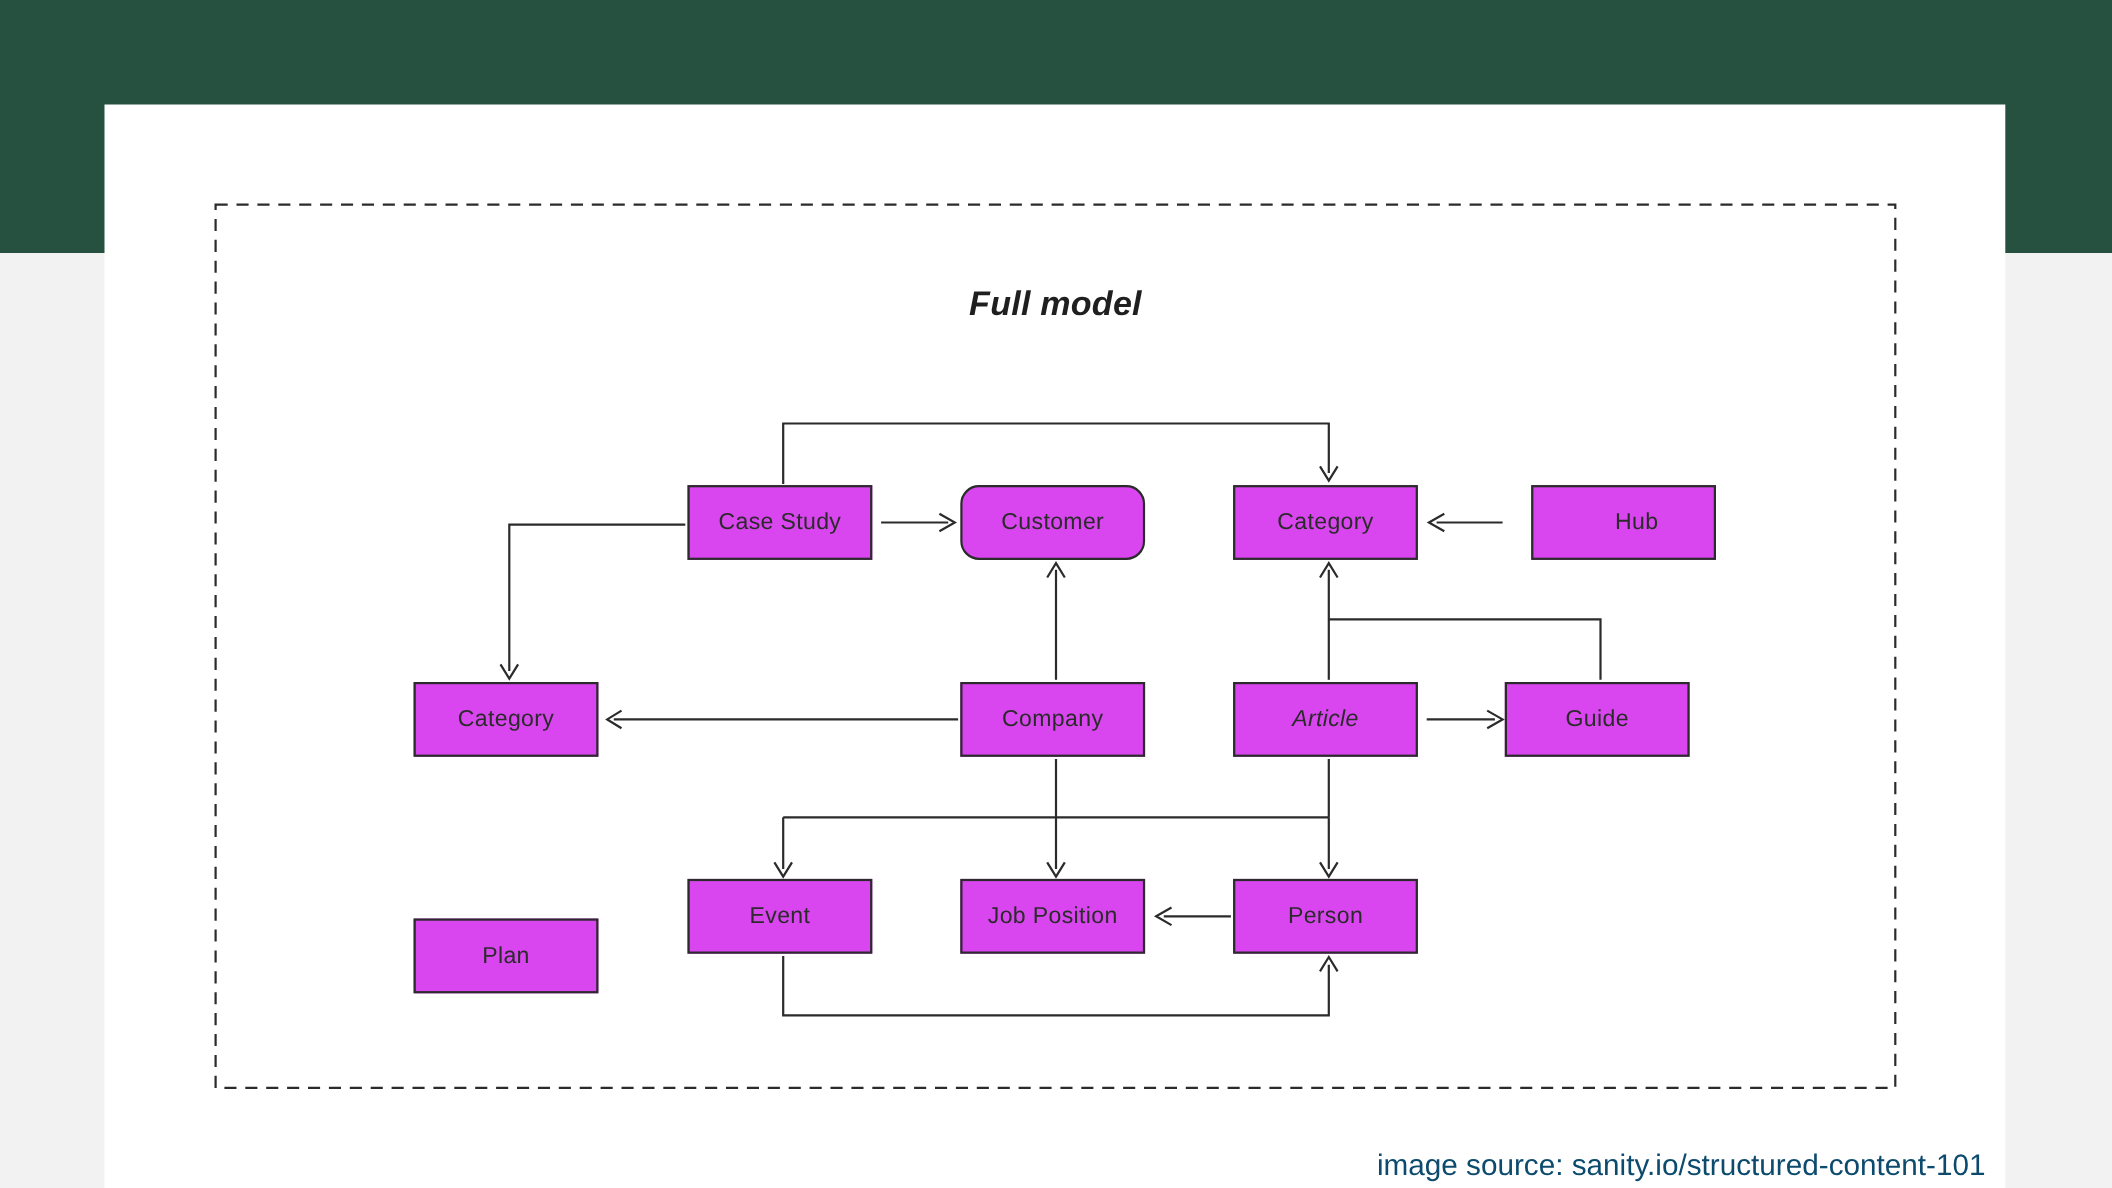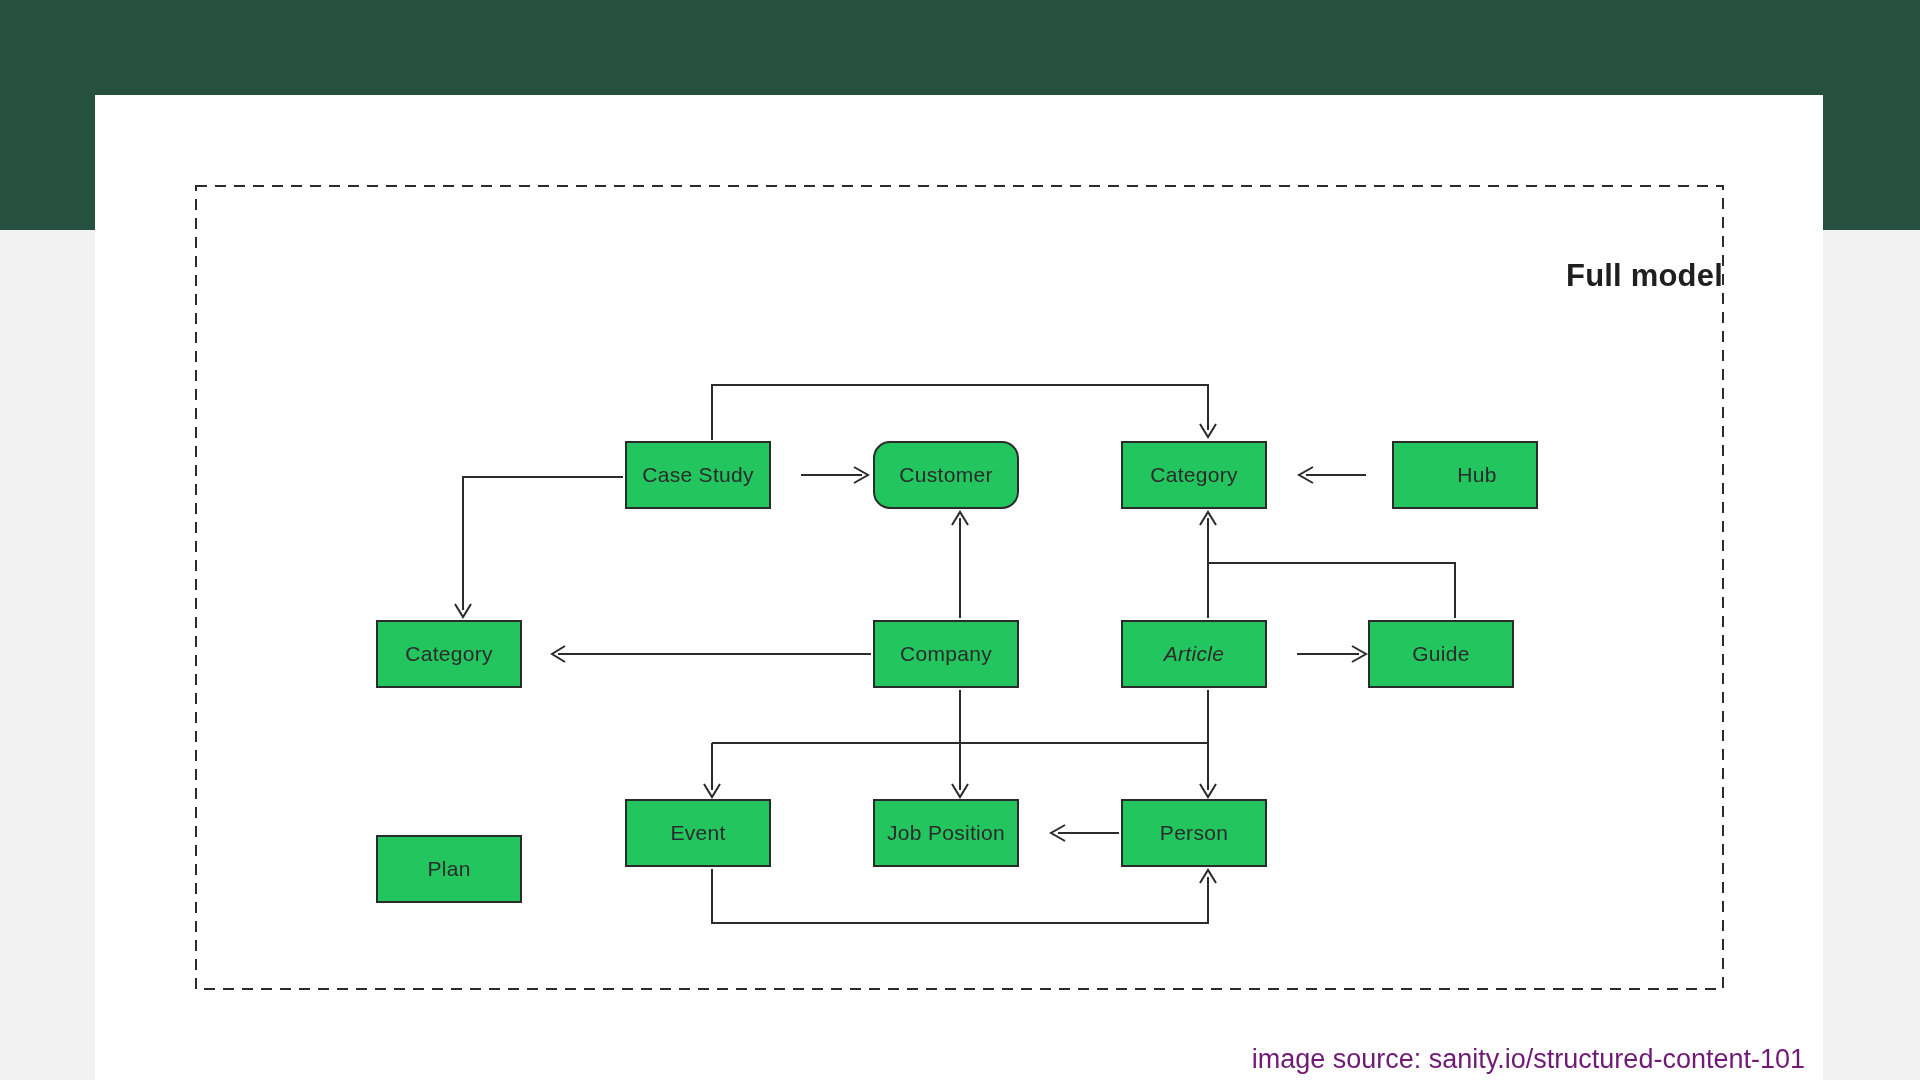--- a/index.html
+++ b/index.html
@@ -21,42 +21,43 @@
     background: #ffffff;
   }
   .connector-layer {
     position: absolute; left: 0; top: 0;
     width: 1920px; height: 1080px;
     pointer-events: none;
   }
   .diagram-title {
     position: absolute;
     left: 196px; top: 258px; width: 1527px;
-    text-align: right;
+    text-align: center;
     font-size: 31px; font-weight: 700;
     color: #1f1f1f;
     letter-spacing: 0.2px;
+    font-style: italic;
   }
   .node {
     position: absolute;
-    width: 146px; height: 68px;
+    width: 168px; height: 68px;
     box-sizing: border-box;
-    background: #22c55e;
+    background: #d946ef;
     border: 2px solid #2b2b2b;
     display: flex; align-items: center; justify-content: center;
     font-size: 21px; font-weight: 500;
     color: #2b2b2b;
     letter-spacing: 0.3px;
     white-space: nowrap;
   }
   .image-credit {
     position: absolute;
     top: 1044px; right: 115px;
     font-size: 27px; font-weight: 400;
-    color: #701a75;
+    color: #0c4a6e;
   }
 </style>
 </head>
 <body>
 
 <div class="header-bar"></div>
 <div class="content-card"></div>
 
 <svg class="connector-layer" viewBox="0 0 1920 1080" xmlns="http://www.w3.org/2000/svg" fill="none" stroke="#2b2b2b" stroke-width="2">
 

